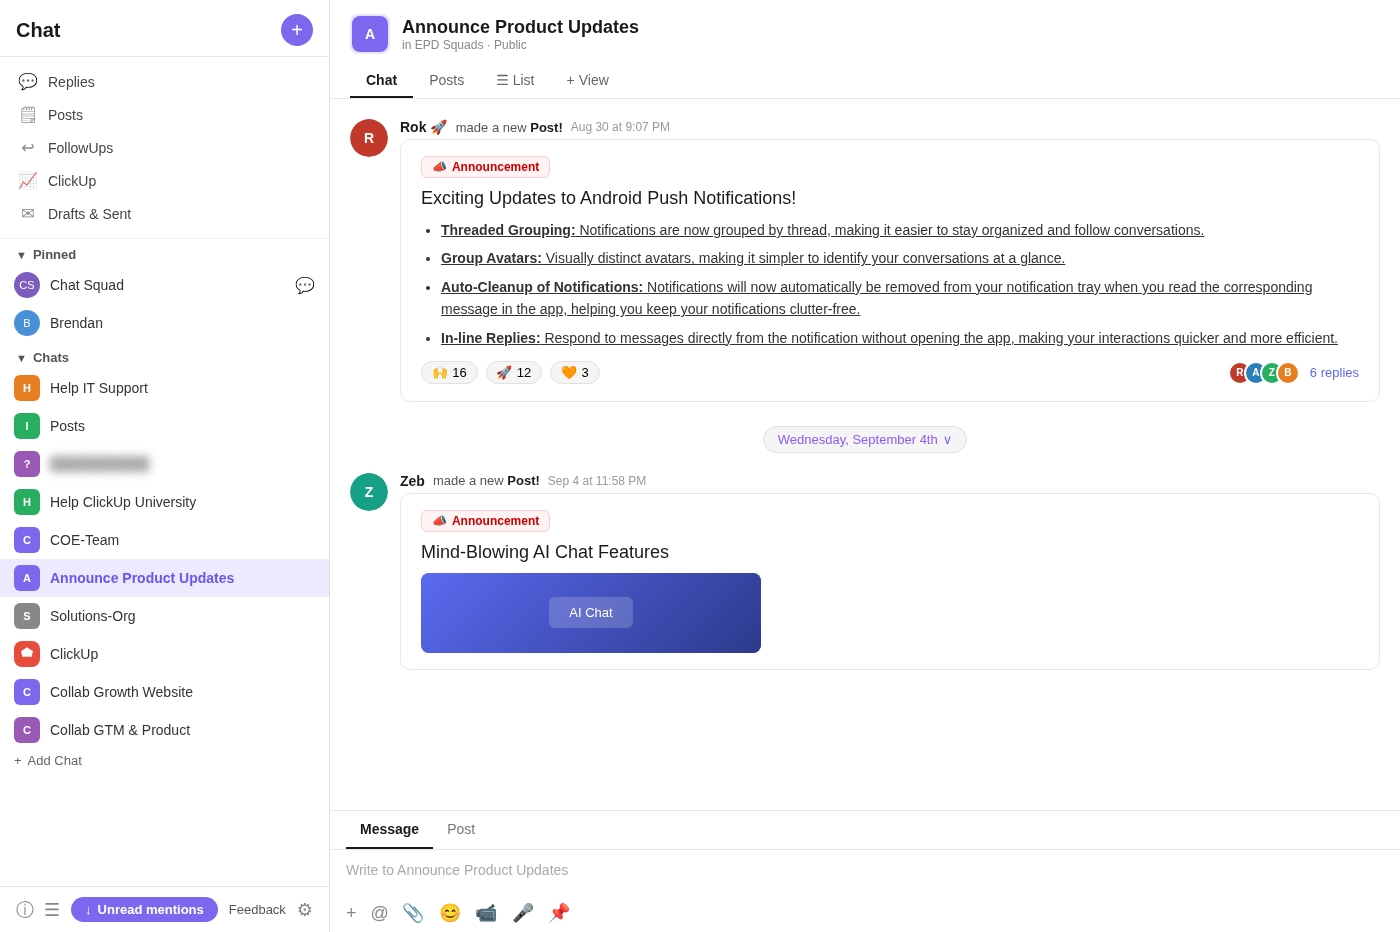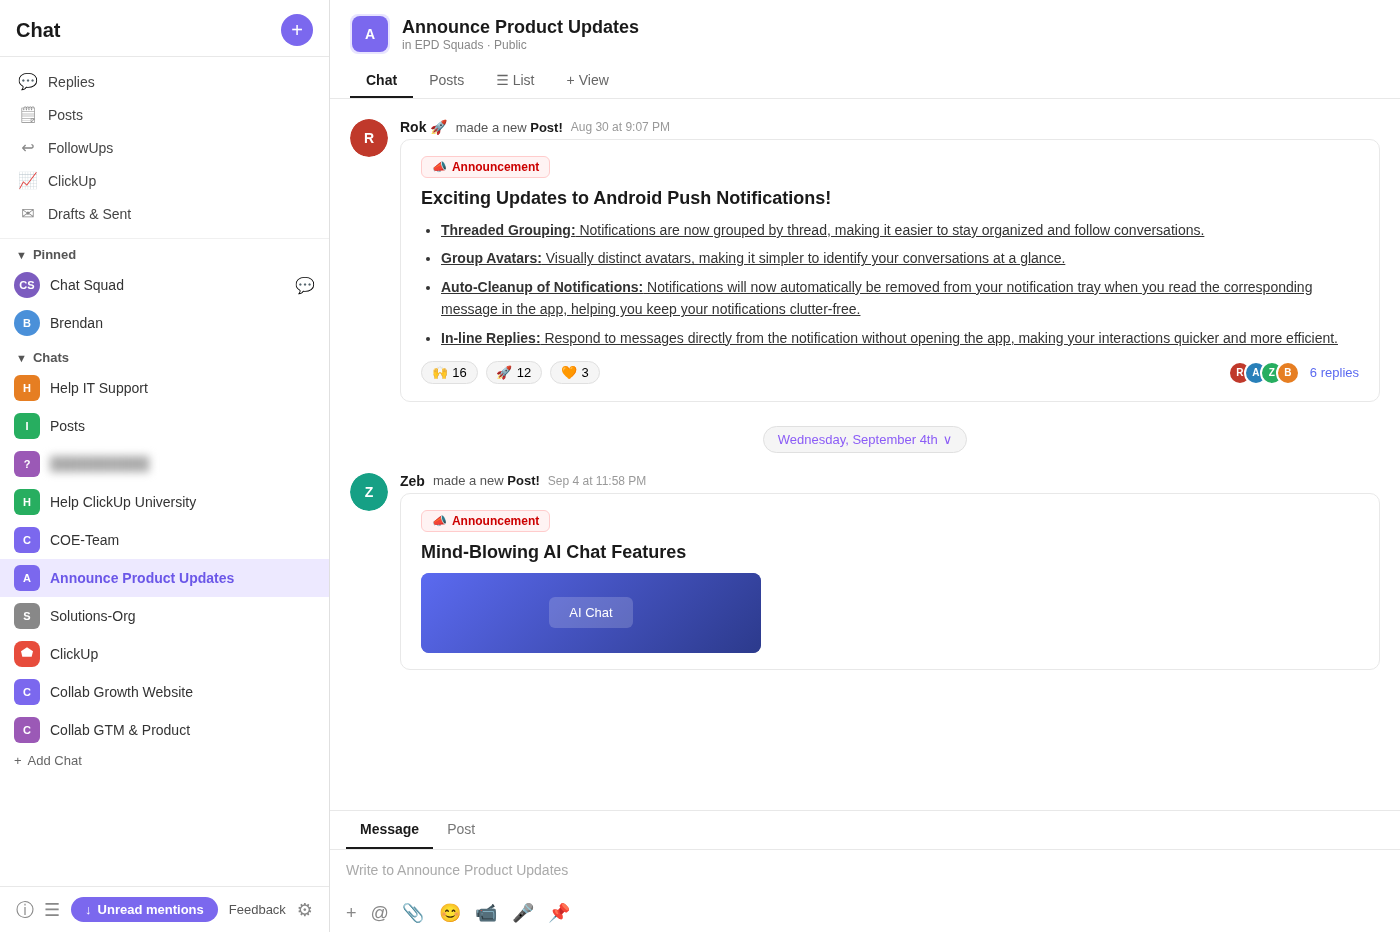--- a/index.html
+++ b/index.html
@@ -60,21 +60,21 @@
       padding: 6px 14px;
       cursor: pointer;
       gap: 10px;
       color: #333;
       font-size: 14px;
     }
     .sidebar-chat-item.active { background: #ede9ff; color: #6b57e8; font-weight: 600; }
     .avatar-circle {
       width: 26px; height: 26px; border-radius: 50%;
       display: flex; align-items: center; justify-content: center;
-      font-size: 11px; font-weight: 700; color: #fff;
+      font-size: 11px; font-weight: 400; color: #fff;
       min-width: 26px;
     }
     .avatar-square {
       width: 26px; height: 26px; border-radius: 6px;
       display: flex; align-items: center; justify-content: center;
       font-size: 11px; font-weight: 700; color: #fff;
       min-width: 26px;
     }
     .sidebar-chat-item .chat-label { flex: 1; overflow: hidden; text-overflow: ellipsis; white-space: nowrap; }
     .footer-icon { color: #888; font-size: 18px; cursor: pointer; }
@@ -172,21 +172,21 @@
       display: inline-flex; align-items: center; gap: 5px;
       background: #fff3f3;
       border: 1px solid #ffcccc;
       border-radius: 6px;
       padding: 3px 10px;
       font-size: 12px;
       font-weight: 600;
       color: #cc0000;
       margin-bottom: 10px;
     }
-    .post-title { font-size: 18px; font-weight: 700; color: #1a1a1a; margin-bottom: 10px; }
+    .post-title { font-size: 18px; font-weight: 400; color: #1a1a1a; margin-bottom: 10px; }
     .post-body { font-size: 14px; color: #333; line-height: 1.6; text-decoration: underline; }
     .post-body ul { padding-left: 20px; }
     .post-body li { margin-bottom: 6px; }
     .read-more { color: #5b6af0; font-size: 14px; cursor: pointer; margin-top: 8px; }
 
     .reactions-row { display: flex; align-items: center; gap: 8px; margin-top: 12px; flex-wrap: wrap; }
     .reaction-pill {
       display: inline-flex; align-items: center; gap: 4px;
       background: #f5f5f5; border: 1px solid #e0e0e0;
       border-radius: 20px; padding: 3px 10px;

